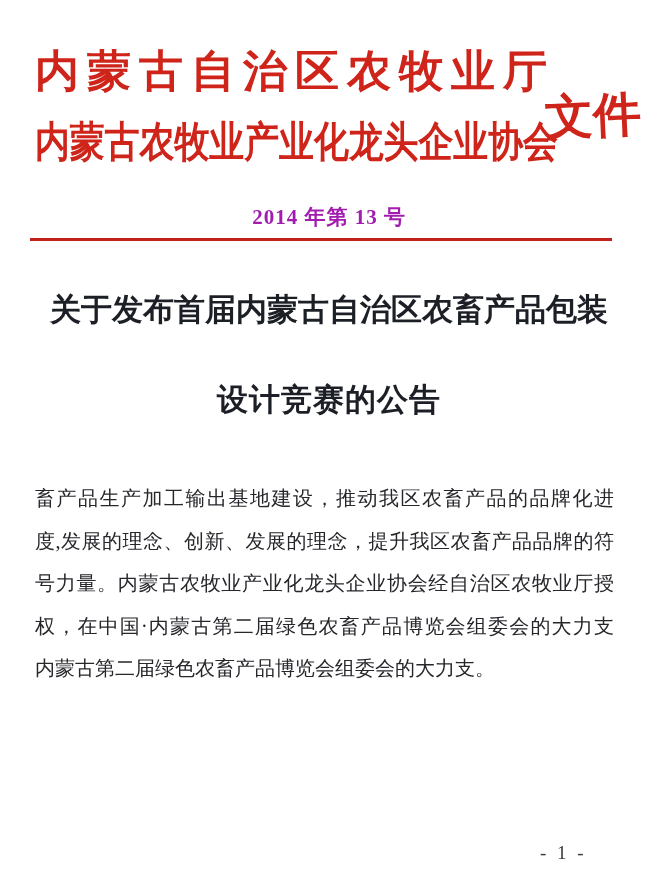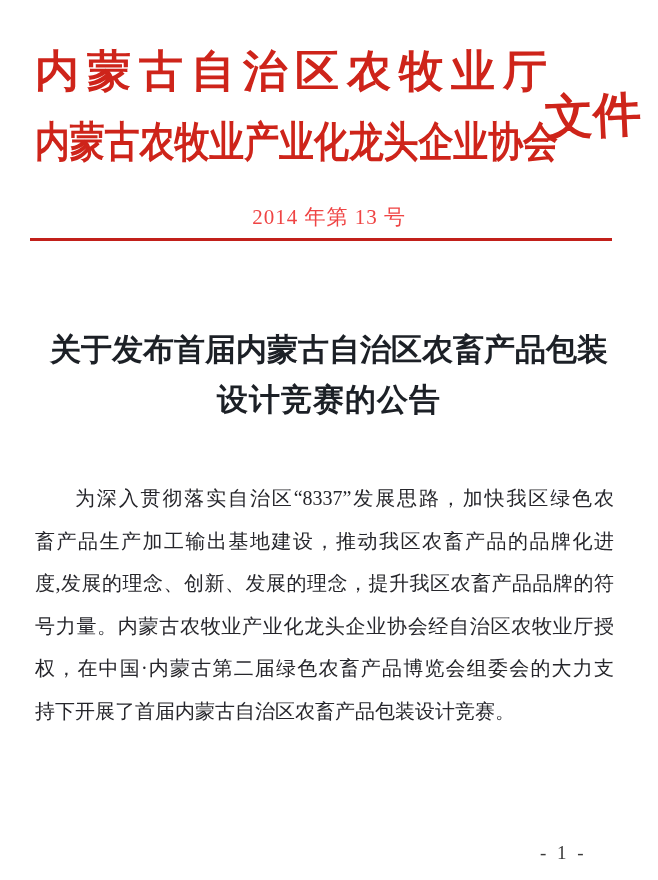--- a/index.html
+++ b/index.html
@@ -52,42 +52,43 @@
     transform: scaleX(0.83);
     transform-origin: left top;
   }
   
   .doc-number {
     position: absolute;
     left: 0; top: 203px;
     width: 658px;
     text-align: center;
     font-size: 21px;
-    color: #ef4444;
+    color: #a21caf;
     letter-spacing: 1px;
+    font-weight: bold;
   }
   .red-rule {
     position: absolute;
     left: 30px; top: 238px;
     width: 582px;
     height: 3px;
     background: var(--rule-red);
   }
   
   .title-line {
     position: absolute;
     left: 0;
     width: 658px;
     text-align: center;
     font-size: 31px;
     font-weight: bold;
     color: var(--title-ink);
     white-space: nowrap;
   }
-  .title-line-1 { top: 289px; margin-top: 40px; }
+  .title-line-1 { top: 289px; }
   .title-line-2 { top: 363px; letter-spacing: 1px; margin-top: 16px; }
   
   .body-block {
     position: absolute;
     left: 35px; top: 477px;
     width: 579px;
     font-size: 20px;
     color: var(--ink);
   }
   .body-line {
@@ -124,23 +125,22 @@
 
   <div class="doc-number">2014 年第 13 号</div>
 
   <div class="red-rule"></div>
 
   <div class="title-line title-line-1">关于发布首届内蒙古自治区农畜产品包装</div>
 
   <div class="title-line title-line-2">设计竞赛的公告</div>
 
   <div class="body-block">
-    <div class="body-line first">为深入贯彻落实自治区“8337”发展思路，加快我区绿色农</div>
     <div class="body-line">畜产品生产加工输出基地建设，推动我区农畜产品的品牌化进</div>
     <div class="body-line">度,发展的理念、创新、发展的理念，提升我区农畜产品品牌的符</div>
     <div class="body-line">号力量。内蒙古农牧业产业化龙头企业协会经自治区农牧业厅授</div>
     <div class="body-line">权，在中国·内蒙古第二届绿色农畜产品博览会组委会的大力支</div>
-    <div class="body-line last">持下开展了首届内蒙古自治区农畜产品包装设计竞赛。</div>
+    <div class="body-line last">内蒙古第二届绿色农畜产品博览会组委会的大力支。</div>
   </div>
 
   <div class="page-number">- 1 -</div>
 
 </div>
 
 </body></html>

